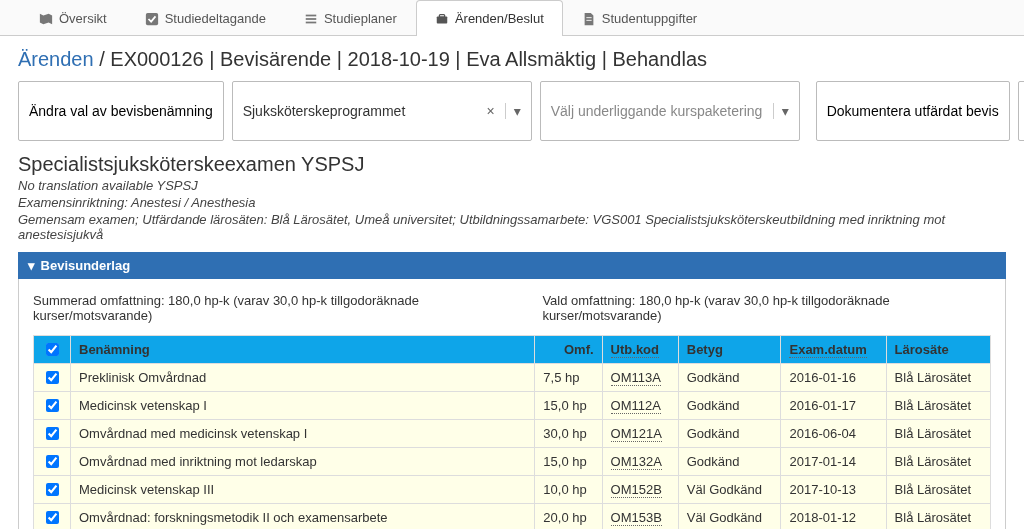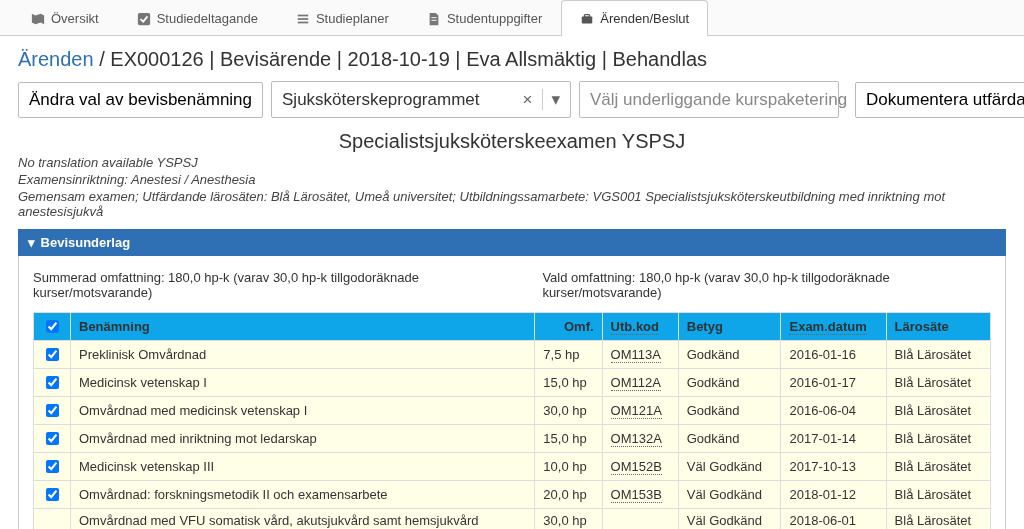--- a/index.html
+++ b/index.html
@@ -9,21 +9,21 @@
     font-size: 13px;
     background: #fff;
     color: #333;
     width: 1024px;
     overflow: hidden;
   }
   .tabs {
     display: flex;
     border-bottom: 1px solid #ccc;
     background: #fafafa;
-    padding: 0 12px;
+    padding: 0 20px;
   }
   .tab {
     padding: 10px 18px;
     color: #555;
     cursor: pointer;
     border: 1px solid transparent;
     border-bottom: none;
     margin-bottom: -1px;
     display: flex;
     align-items: center;
@@ -46,35 +46,35 @@
   .breadcrumb a { color: #2f6fb3; text-decoration: none; }
   .row-controls {
     display: flex;
     gap: 8px;
     margin-bottom: 12px;
     align-items: center;
   }
   .btn, .select-like, .combo {
     border: 1px solid #bbb;
     background: #fff;
-    padding: 7px 10px;
-    font-size: 17px;
+    padding: 21px 10px;
+    font-size: 14px;
     border-radius: 2px;
     white-space: nowrap;
   }
   .combo {
     display: flex;
     align-items: center;
     gap: 8px;
     min-width: 300px;
     justify-content: space-between;
   }
   .combo .x { color: #666; cursor: pointer; padding: 0 4px; }
   .caret { border-left: 1px solid #ccc; padding-left: 8px; color: #666; }
-  h2.title { font-size: 20px; margin: 4px 0 2px; font-weight: normal; text-align: center; }
+  h2.title { font-size: 20px; margin: 4px 0 2px; font-weight: normal; }
   .ital { font-style: italic; color: #444; font-size: 13px; margin: 2px 0; }
   .section-bar {
     background: #2f6fb3;
     color: #fff;
     padding: 6px 10px;
     font-size: 13px;
     font-weight: bold;
     display: flex;
     align-items: center;
     gap: 6px;
@@ -138,38 +138,38 @@
   <div class="tab">
     <span class="icon">
       <svg viewBox="0 0 16 16">
           <rect x="2" y="3" width="12" height="2" fill="#777"></rect>
           <rect x="2" y="7" width="12" height="2" fill="#777"></rect>
           <rect x="2" y="11" width="12" height="2" fill="#777"></rect>
         </svg>
     </span>
     <span>Studieplaner</span>
   </div>
+  <div class="tab active">
+    <span class="icon">
+      <svg viewBox="0 0 16 16">
+          <rect x="2" y="5" width="12" height="8" rx="1" fill="#555"></rect>
+          <rect x="5" y="3" width="6" height="3" rx="1" fill="none" stroke="#555" stroke-width="1.5"></rect>
+        </svg>
+    </span>
+    <span>Ärenden/Beslut</span>
+  </div>
   <div class="tab">
     <span class="icon">
       <svg viewBox="0 0 16 16">
           <path fill="#777" d="M3 1h7l3 3v11H3z"></path>
           <rect x="5" y="6" width="6" height="1" fill="#fff"></rect>
           <rect x="5" y="9" width="6" height="1" fill="#fff"></rect>
         </svg>
     </span>
     <span>Studentuppgifter</span>
-  </div>
-  <div class="tab active">
-    <span class="icon">
-      <svg viewBox="0 0 16 16">
-          <rect x="2" y="5" width="12" height="8" rx="1" fill="#555"></rect>
-          <rect x="5" y="3" width="6" height="3" rx="1" fill="none" stroke="#555" stroke-width="1.5"></rect>
-        </svg>
-    </span>
-    <span>Ärenden/Beslut</span>
   </div>
 </div>
 
 <div class="content">
   <div class="breadcrumb">
     <a href="#">Ärenden</a><span> / EX000126 | Bevisärende | 2018-10-19 | Eva Allsmäktig | Behandlas</span>
   </div>
 
   <div class="row-controls">
     <button class="btn">Ändra val av bevisbenämning</button>

